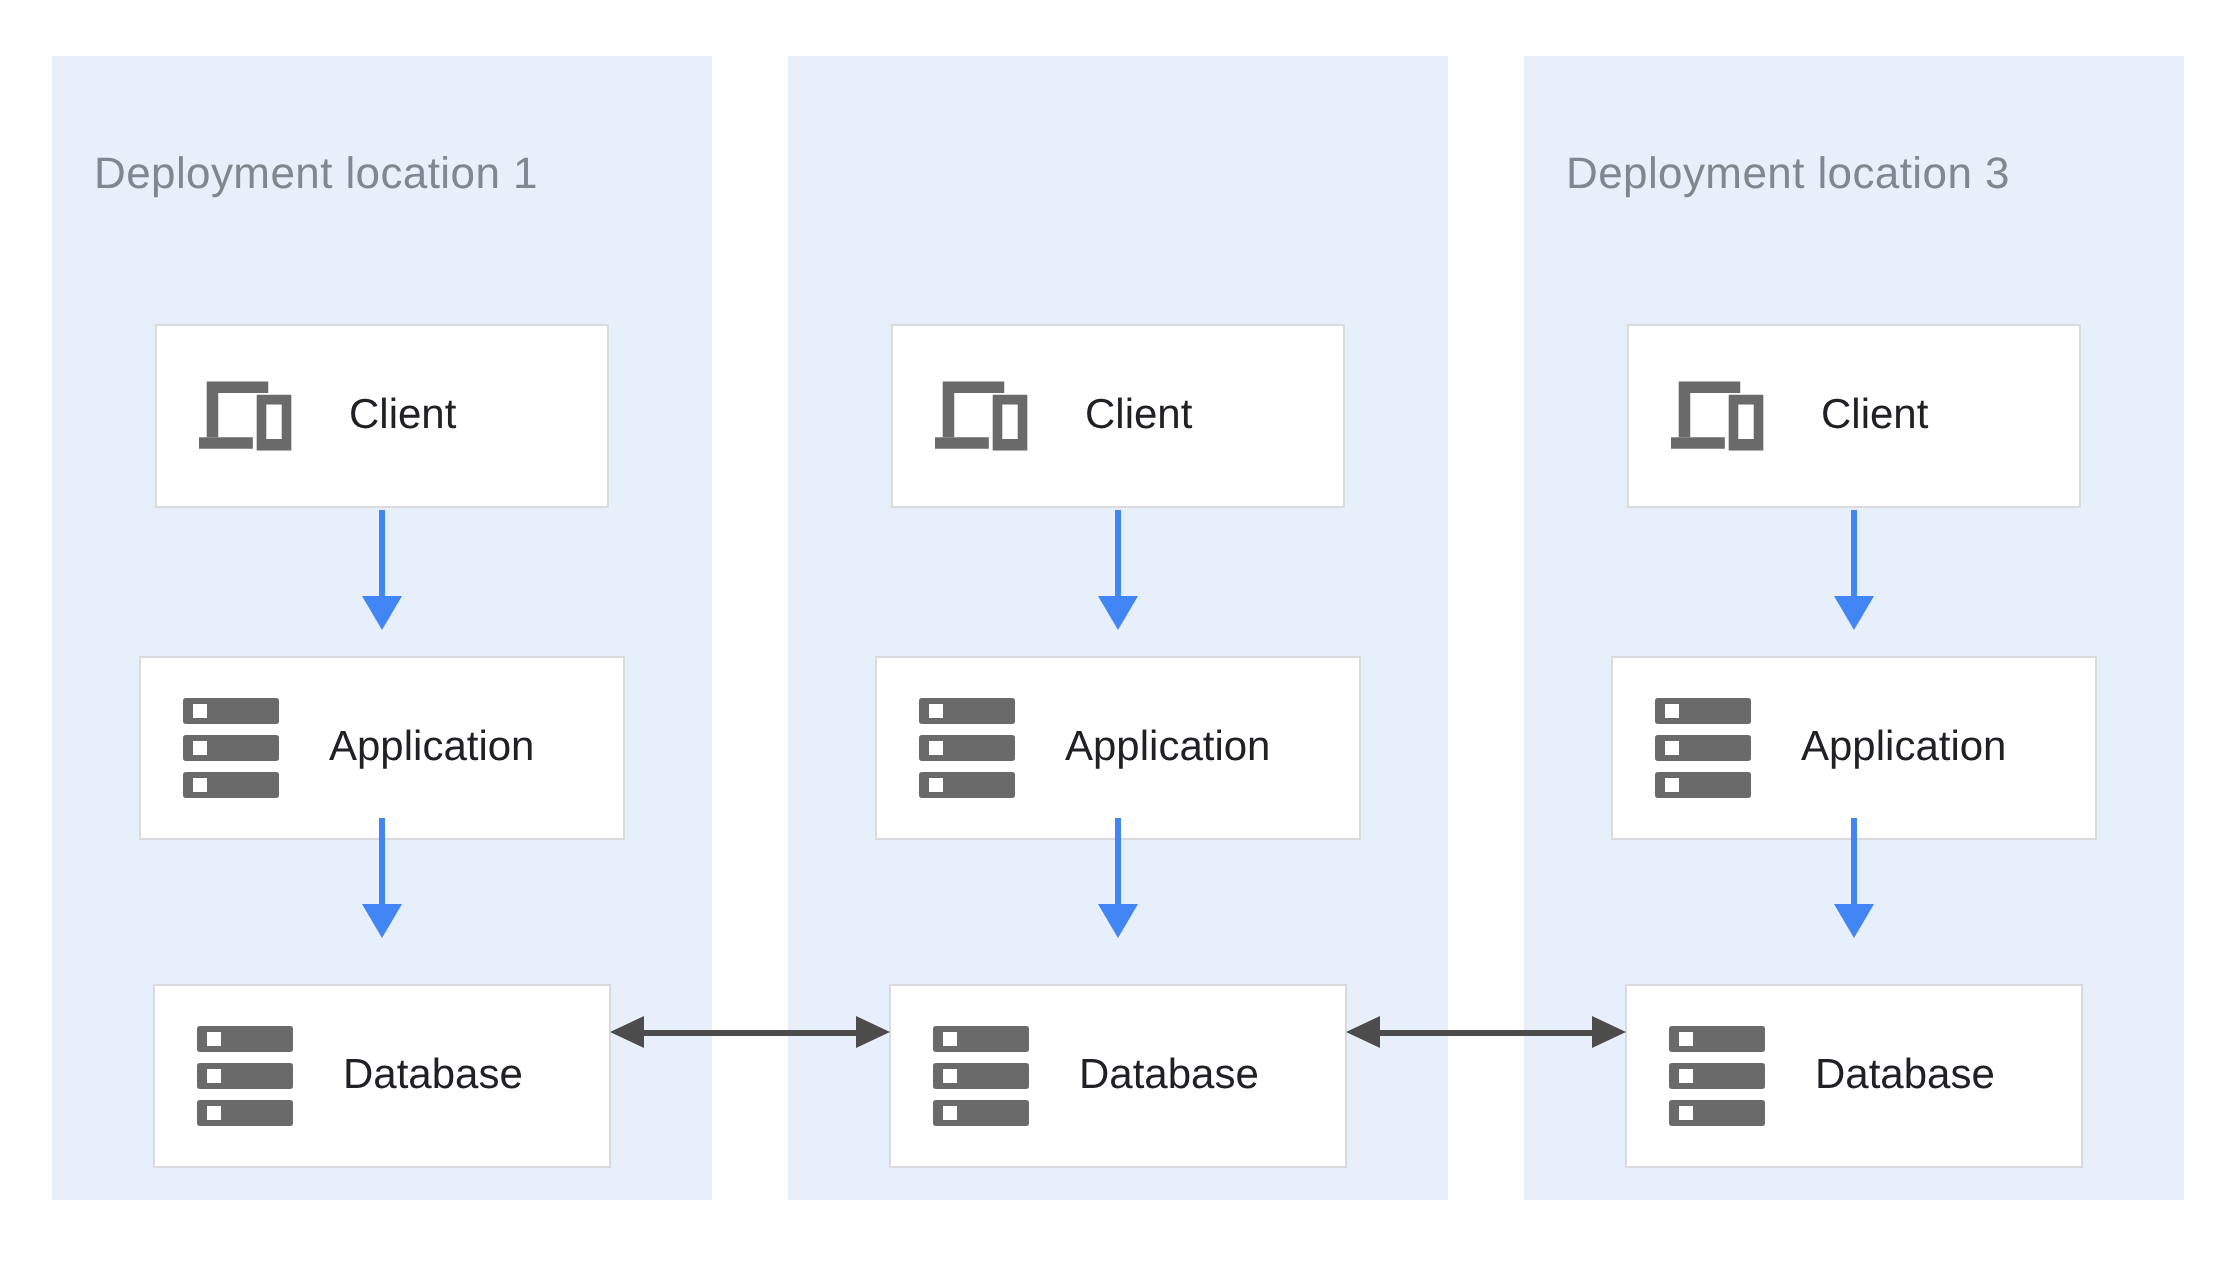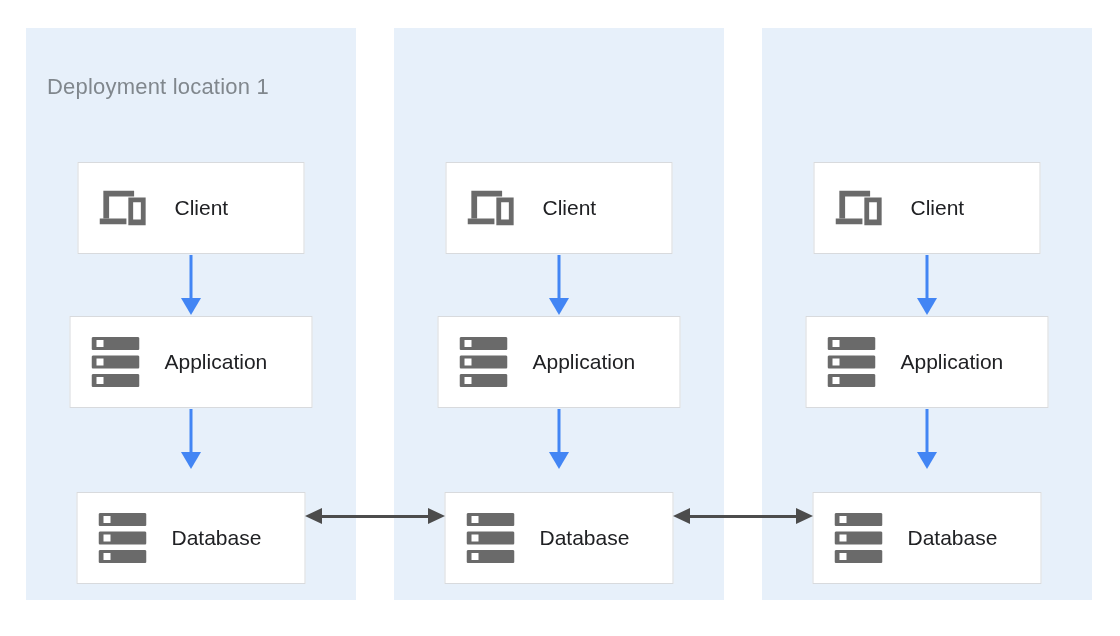--- a/index.html
+++ b/index.html
@@ -20,21 +20,21 @@
     letter-spacing:.2px;white-space:nowrap;margin-top:22px;
   }
   .node{
     position:absolute;left:50%;transform:translateX(-50%);
     height:92px;background:#ffffff;
     border:1px solid var(--box-border,#d8dadd);
     box-sizing:border-box;display:flex;align-items:center;
     padding-left:21px;gap:25px;
   }
   .node.client{top:134px;width:227px}
-  .node.application{top:288px;width:243px}
+  .node.application{top:300px;width:243px}
   .node.database{top:464px;width:229px}
   .node-label{font-size:21px;color:var(--label-dark,#202124);white-space:nowrap;}
   .icon{display:flex;align-items:center;justify-content:center;flex:0 0 auto;}
   .icon svg{display:block}
   
   .varrow{position:absolute;left:50%;transform:translateX(-50%);width:22px;}
   .varrow.v1{top:227px;height:60px}
   .varrow.v2{top:381px;height:60px}
   .varrow .shaft{
     position:absolute;left:50%;transform:translateX(-50%);
@@ -165,20 +165,21 @@
     <span class="icon">
       <svg width="48" height="50" viewBox="0 0 48 50">
           <use href="#server-stack-glyph"></use>
         </svg>
     </span>
     <span class="node-label">Database</span>
   </div>
 </section>
 
 <section class="panel p2">
+  <div class="panel-title">Deployment location 3</div>
 
   <div class="node client">
     <span class="icon">
       <svg width="50" height="44" viewBox="0 0 52 44">
           <use href="#devices-glyph"></use>
         </svg>
     </span>
     <span class="node-label">Client</span>
   </div>
 

